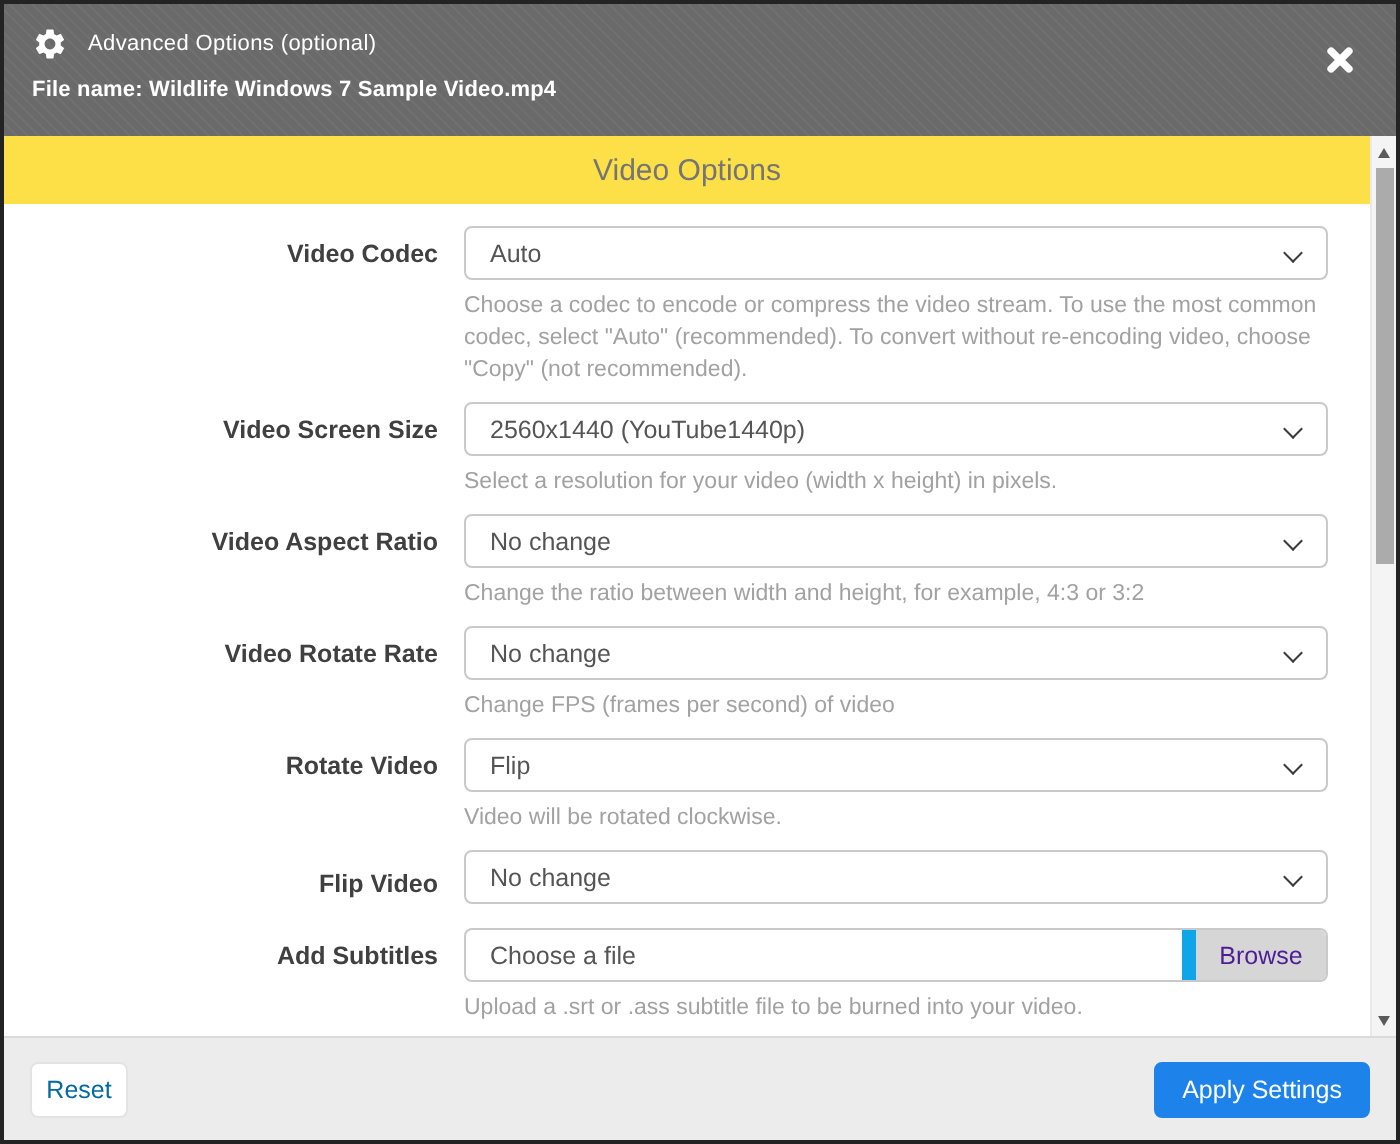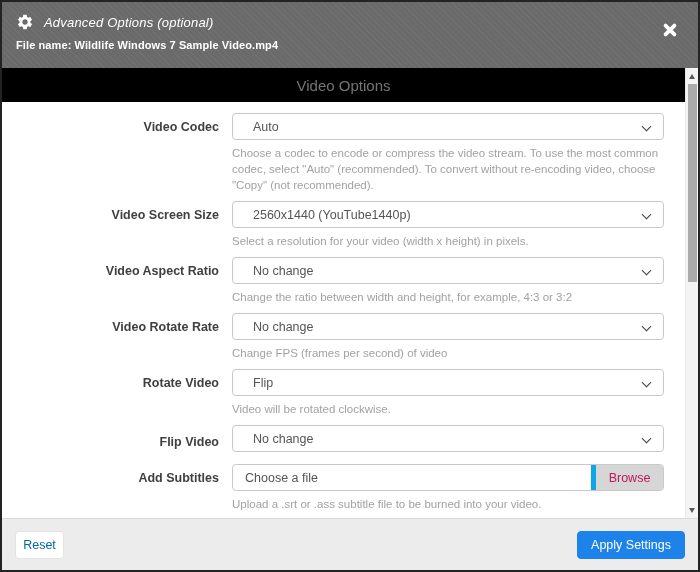--- a/index.html
+++ b/index.html
@@ -17,75 +17,75 @@
   
   .header {
     height:66px; flex:0 0 66px;
     background:#6a6a6a;
     background-image:repeating-linear-gradient(45deg, rgba(255,255,255,0.045) 0 1px, transparent 1px 4px);
     padding:11px 14px 0 14px;
     position:relative;
     color:#fff;
   }
   .header-title-row { display:flex; align-items:center; gap:10px; }
-  .header-title { font-size:13px; font-weight:400; letter-spacing:.2px;font-style:italic; }
+  .header-title { font-size:11px; font-weight:400; letter-spacing:.2px; }
   .gear-icon svg { display:block; }
   .file-name { margin-top:8px; font-size:11px; font-weight:bold; letter-spacing:.1px; }
   .close-btn {
     position:absolute; top:18px; right:18px;
     width:20px; height:20px; cursor:pointer;
     display:flex; align-items:center; justify-content:center;
   }
 
   
   .scroll-area { flex:1 1 auto; position:relative; background:#fff; overflow:hidden; }
   .scroll-inner { margin-right:13px; height:100%; }
 
   .section-band {
-    height:34px; background:#000000;
+    height:34px; background:#fde047;
     display:flex; align-items:center; justify-content:center;
     font-size:15px; color:#757575;
   }
 
   .form { padding-top:11px; }
   .row { display:flex; margin-bottom:8px; }
   .row.no-help { margin-bottom:12px;align-items:center; }
   .label-col {
     width:230px; flex:0 0 230px;
     text-align:right; padding:7px 13px 0 0;
     font-size:12.5px; font-weight:bold; color:#404040;
   }
   .control-col { flex:1 1 auto; margin-right:21px; }
 
   .select {
     height:27px; border:1px solid #c9c9c9; border-radius:4px;
     background:#fff; position:relative;
     display:flex; align-items:center;
-    padding:0 30px 0 20px;
+    padding:0 30px 0 12px;
     font-size:12.5px; color:#555;
     cursor:pointer;
   }
   .caret {
     position:absolute; right:13px; top:9px;
     width:7px; height:7px;
     border-right:1.6px solid #3c3c3c; border-bottom:1.6px solid #3c3c3c;
     transform:rotate(45deg);
   }
   .help { margin-top:5px; font-size:11.5px; line-height:16px; color:#a2a2a2; }
 
   .file-group {
     height:27px; border:1px solid #c9c9c9; border-radius:4px;
     background:#fff; display:flex; align-items:stretch; overflow:hidden;
     cursor:pointer;
   }
   .file-placeholder { flex:1 1 auto; display:flex; align-items:center; padding-left:12px; font-size:12.5px; color:#555; }
   .browse-btn {
-    flex:0 0 72px; background:#d6d6d6; border-left:5px solid #0ea5e9;
+    flex:0 0 72px; background:#d6d6d6; border-left:7px solid #0ea5e9;
     display:flex; align-items:center; justify-content:center;
-    font-size:12.5px; color:#be185d; cursor:pointer;
+    font-size:12.5px; color:#4c1d95; cursor:pointer;
   }
 
   
   .scrollbar {
     position:absolute; top:0; right:0; bottom:0; width:13px;
     background:#f4f4f4; border-left:1px solid #e9e9e9;
   }
   .scroll-up, .scroll-down {
     position:absolute; left:0; right:0; height:12px;
     display:flex; align-items:center; justify-content:center; cursor:pointer;

